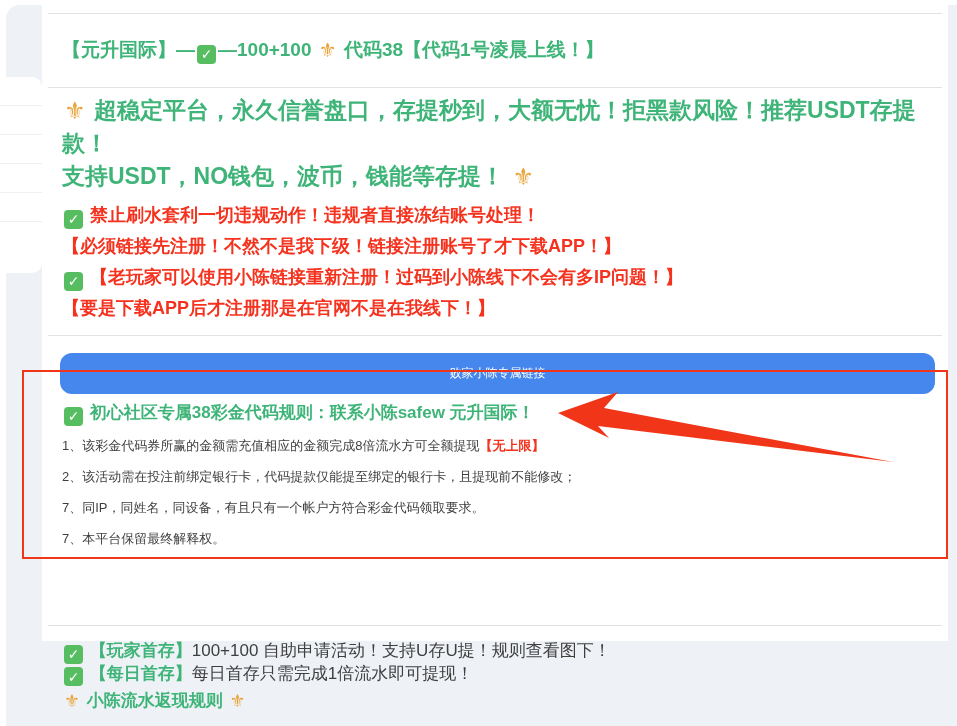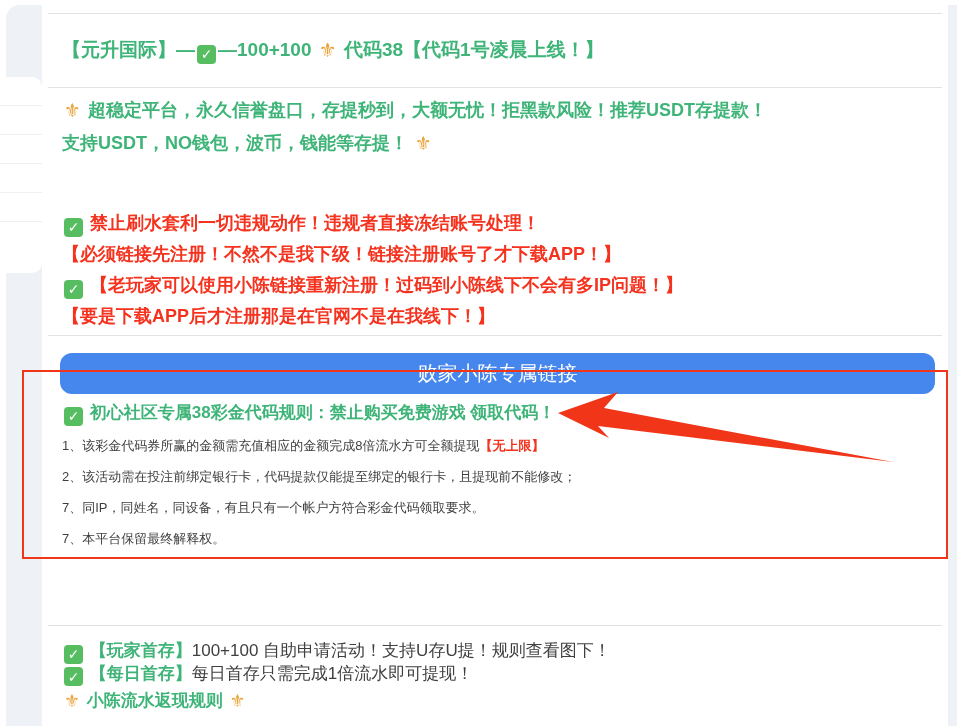--- a/index.html
+++ b/index.html
@@ -10,38 +10,38 @@
     -webkit-font-smoothing:antialiased;
   }
   
   .page-bg{
     position:absolute;left:6px;top:5px;right:0;bottom:0;
     background:var(--page_bg,#eef1f6);
     border-top-left-radius:14px;
   }
   
   .main-card{
-    position:absolute;left:42px;top:0;width:906px;height:726px;
+    position:absolute;left:42px;top:0;width:906px;height:641px;
     background:#ffffff;
   }
   
   .side-card{
     position:absolute;left:-8px;top:77px;width:50px;height:196px;
     background:#ffffff;border-radius:0 10px 10px 0;overflow:hidden;
   }
   .side-row{height:28px;border-bottom:1px solid #edeff3;}
   .side-row:last-child{border-bottom:none;}
 
   .divider{position:absolute;left:6px;width:894px;height:1px;background:var(--divider,#e3e3e3);}
 
   .block{position:absolute;left:20px;right:26px;}
   .line{white-space:normal;}
 
   .ln-title{font-size:19px;font-weight:bold;color:var(--green,#3eb478);line-height:27px;}
-  .ln-green{font-size:18px;font-weight:bold;color:var(--green,#3eb478);line-height:33px;}
+  .ln-green{font-size:23px;font-weight:bold;color:var(--green,#3eb478);line-height:33px;}
   .ln-red{font-size:18px;font-weight:bold;color:var(--red,#f5321e);line-height:31px;}
   .ln-head{font-size:17px;font-weight:bold;color:var(--green,#3eb478);line-height:30px;}
   .ln-rule{font-size:13px;font-weight:normal;color:var(--dark,#3f3f3f);line-height:31px;}
   .ln-foot{font-size:17px;font-weight:normal;color:var(--dark,#3f3f3f);line-height:20px;}
   .sg-red{color:var(--red,#f5321e);font-weight:bold;}
   .sg-green{color:var(--green,#3eb478);font-weight:bold;}
 
   .emj{display:inline-block;}
   .emj-check{
     display:inline-flex;align-items:center;justify-content:center;
@@ -51,21 +51,21 @@
     margin:0 2px;
   }
   .emj-fleur{
     color:var(--fleur,#e9a43c);font-weight:normal;
     font-size:1.05em;vertical-align:-1px;margin:0 2px;
   }
 
   .link-button{
     position:absolute;left:18px;top:353px;width:875px;height:41px;
     background:var(--blue,#4687ee);border:none;border-radius:12px;
-    color:#ffffff;font-size:20px;font-family:inherit;
+    color:#ffffff;font-size:12px;font-family:inherit;
     display:flex;align-items:center;justify-content:center;
     cursor:pointer;
   }
 
   .annotation-rect{
     position:absolute;left:22px;top:370px;width:926px;height:189px;
     box-sizing:border-box;border:2px solid var(--annotation,#f03518);
     pointer-events:none;
   }
   .annotation-arrow{
@@ -96,33 +96,33 @@
       <div class="line ln-title"><span>【元升国际】—</span><span class="emj emj-check">✓</span><span>—100+100 </span><span class="emj emj-fleur">⚜</span><span> 代码38【代码1号凌晨上线！】</span></div>
     </div>
 
   <div class="divider" style="top:87px"></div>
 
   <div class="block" style="top:94px">
       <div class="line ln-green"><span class="emj emj-fleur">⚜</span><span> 超稳定平台，永久信誉盘口，存提秒到，大额无忧！拒黑款风险！推荐USDT存提款！</span></div>
       <div class="line ln-green"><span>支持USDT，NO钱包，波币，钱能等存提！ </span><span class="emj emj-fleur">⚜</span></div>
     </div>
 
-  <div class="block" style="top:208px">
+  <div class="block" style="top:200px">
       <div class="line ln-red"><span class="emj emj-check">✓</span><span> 禁止刷水套利一切违规动作！违规者直接冻结账号处理！</span></div>
       <div class="line ln-red"><span>【必须链接先注册！不然不是我下级！链接注册账号了才下载APP！】</span></div>
       <div class="line ln-red"><span class="emj emj-check">✓</span><span> 【老玩家可以使用小陈链接重新注册！过码到小陈线下不会有多IP问题！】</span></div>
       <div class="line ln-red"><span>【要是下载APP后才注册那是在官网不是在我线下！】</span></div>
     </div>
 
   <div class="divider" style="top:335px"></div>
 
   <button class="link-button">败家小陈专属链接</button>
 
   <div class="block" style="top:398px">
-      <div class="line ln-head"><span class="emj emj-check">✓</span><span> 初心社区专属38彩金代码规则：禁止购买免费游戏 领取代码！</span></div>
+      <div class="line ln-head"><span class="emj emj-check">✓</span><span> 初心社区专属38彩金代码规则：联系小陈safew 元升国际！</span></div>
     </div>
 
   <div class="block" style="top:430px">
       <div class="line ln-rule"><span>1、该彩金代码券所赢的金额需充值相应的金额完成8倍流水方可全额提现</span><span class="sg-red">【无上限】</span></div>
       <div class="line ln-rule"><span>2、该活动需在投注前绑定银行卡，代码提款仅能提至绑定的银行卡，且提现前不能修改；</span></div>
       <div class="line ln-rule"><span>7、同IP，同姓名，同设备，有且只有一个帐户方符合彩金代码领取要求。</span></div>
       <div class="line ln-rule"><span>7、本平台保留最终解释权。</span></div>
     </div>
 
   <div class="divider" style="top:625px"></div>

